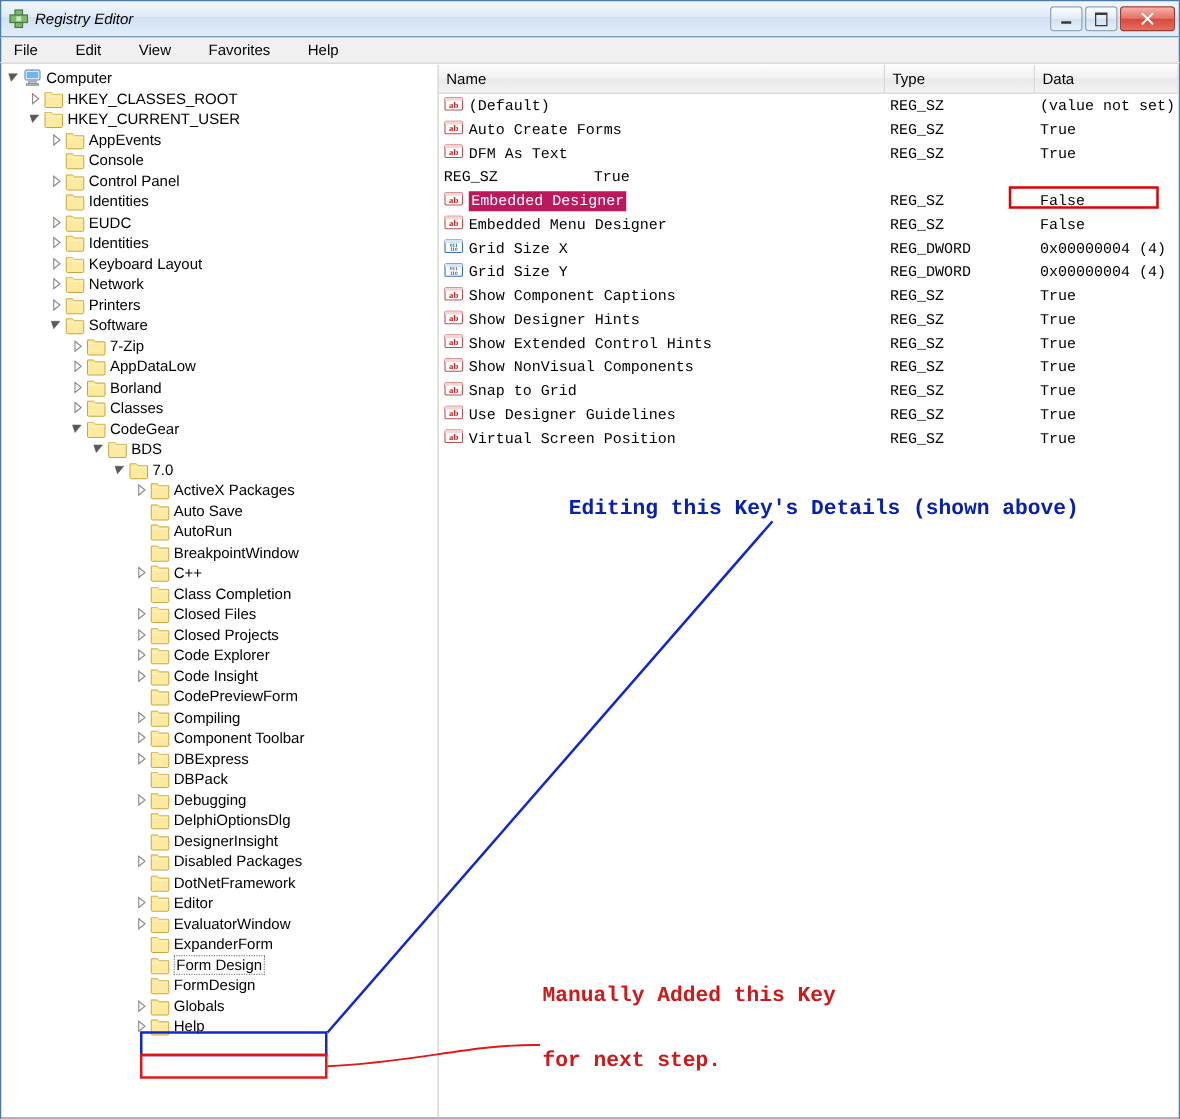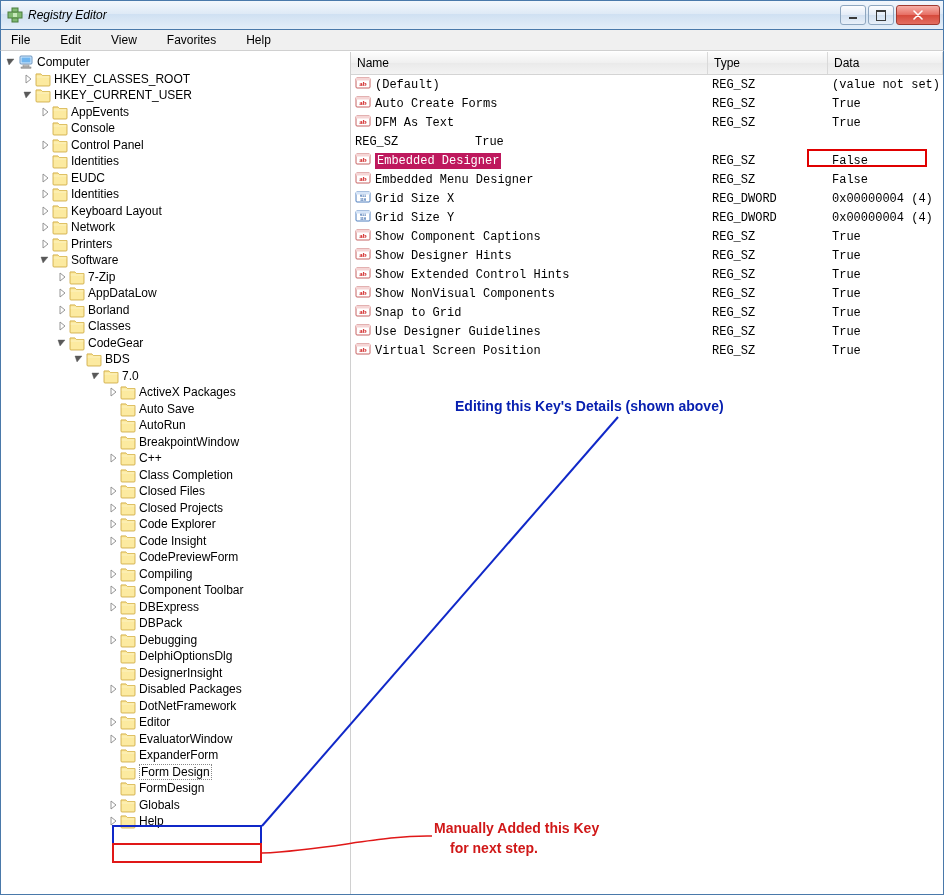--- a/index.html
+++ b/index.html
@@ -153,22 +153,22 @@
   .list-row .name-label { }
   .list-row.selected .name-label { background:#be185d; color:#fff; padding: 1px 2px;}
 
   .data-box-highlight {
     position:absolute;
     border: 2px solid #e00000;
     pointer-events:none;
   }
   .annot-text {
     position:absolute;
-    font-family: Liberation Sans, sans-serif;
-    font-size: 14px;
+    font-family: Liberation Mono, monospace;
+    font-size: 17px;
     font-weight: bold;
     white-space: nowrap;
     pointer-events:none;
   }
 
 </style>
 </head>
 <body>
 
 <svg width="0" height="0" style="position:absolute">
@@ -1010,22 +1010,22 @@
     <div class="c c-data">True</div>
   </div>
       </div>
 
     <div class="data-box-highlight" style="left:456px; top:97px; width:120px; height:18px;"></div>
   </div>
 
 </div>
 
 <div class="annot-text" style="left:455px; top:398px; color:#0820b0;">Editing this Key's Details (shown above)</div>
-<div class="annot-text" style="left:434px; top:820px; color:#d01818;">Manually Added this Key</div>
-<div class="annot-text" style="left:434px; top:840px; color:#d01818;margin-left:16px;">for next step.</div>
+<div class="annot-text" style="left:434px; top:788px; color:#d01818;">Manually Added this Key</div>
+<div class="annot-text" style="left:434px; top:840px; color:#d01818;">for next step.</div>
 
 <svg width="944" height="895" style="position:absolute; left:0; top:0; pointer-events:none;">
 
   <rect x="113" y="826" width="148" height="18" fill="none" stroke="#1028c8" stroke-width="2"></rect>
 
   <rect x="113" y="844" width="148" height="18" fill="none" stroke="#e01818" stroke-width="2"></rect>
 
   <line x1="618" y1="417" x2="262" y2="826" stroke="#1028c8" stroke-width="2"></line>
 
   <path d="M 432 836 C 380 835 330 850 262 853" fill="none" stroke="#e01818" stroke-width="1.5"></path>

